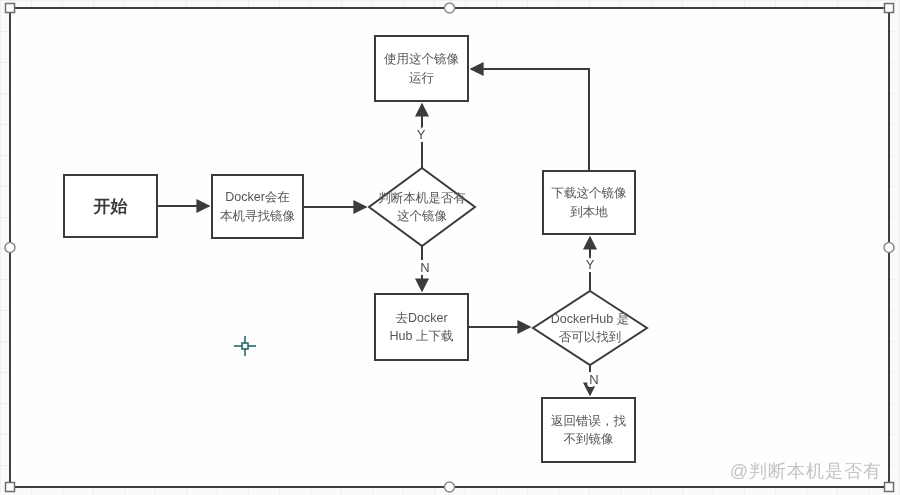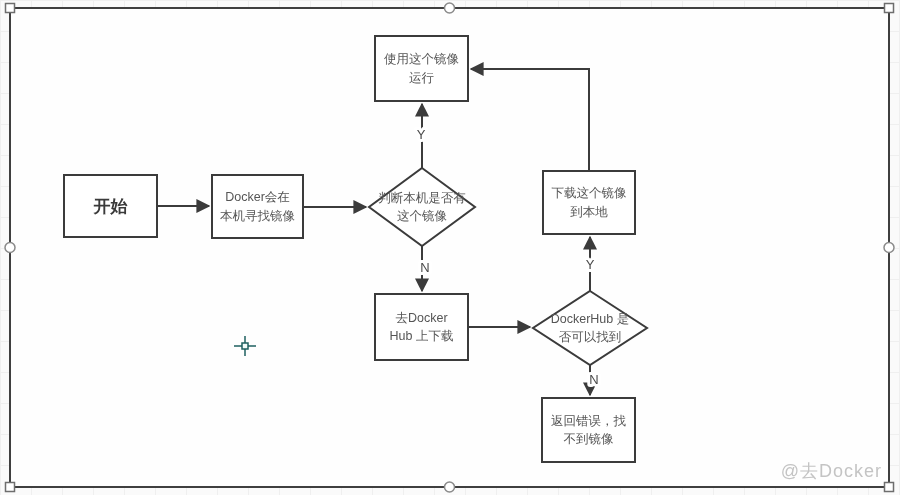--- a/index.html
+++ b/index.html
@@ -133,14 +133,14 @@
       <circle cx="449.5" cy="8" r="5" fill="#ffffff" stroke="#8a8a8a" stroke-width="1.5"></circle>
       <circle cx="10" cy="247.5" r="5" fill="#ffffff" stroke="#8a8a8a" stroke-width="1.5"></circle>
       <circle cx="889" cy="247.5" r="5" fill="#ffffff" stroke="#8a8a8a" stroke-width="1.5"></circle>
       <circle cx="449.5" cy="487" r="5" fill="#ffffff" stroke="#8a8a8a" stroke-width="1.5"></circle>
       <g>
         <line x1="234" y1="346" x2="256" y2="346" stroke="#1e5f5f" stroke-width="1.5"></line>
         <line x1="245" y1="336" x2="245" y2="356" stroke="#1e5f5f" stroke-width="1.5"></line>
         <rect x="242" y="343" width="6" height="6" fill="#f2fbf9" stroke="#1e5f5f" stroke-width="1.5"></rect>
       </g>
     </svg>
-  <div class="watermark">@去Docker</div>
+  <div class="watermark">@判断本机是否有</div>
 </div>
 
 </body></html>

